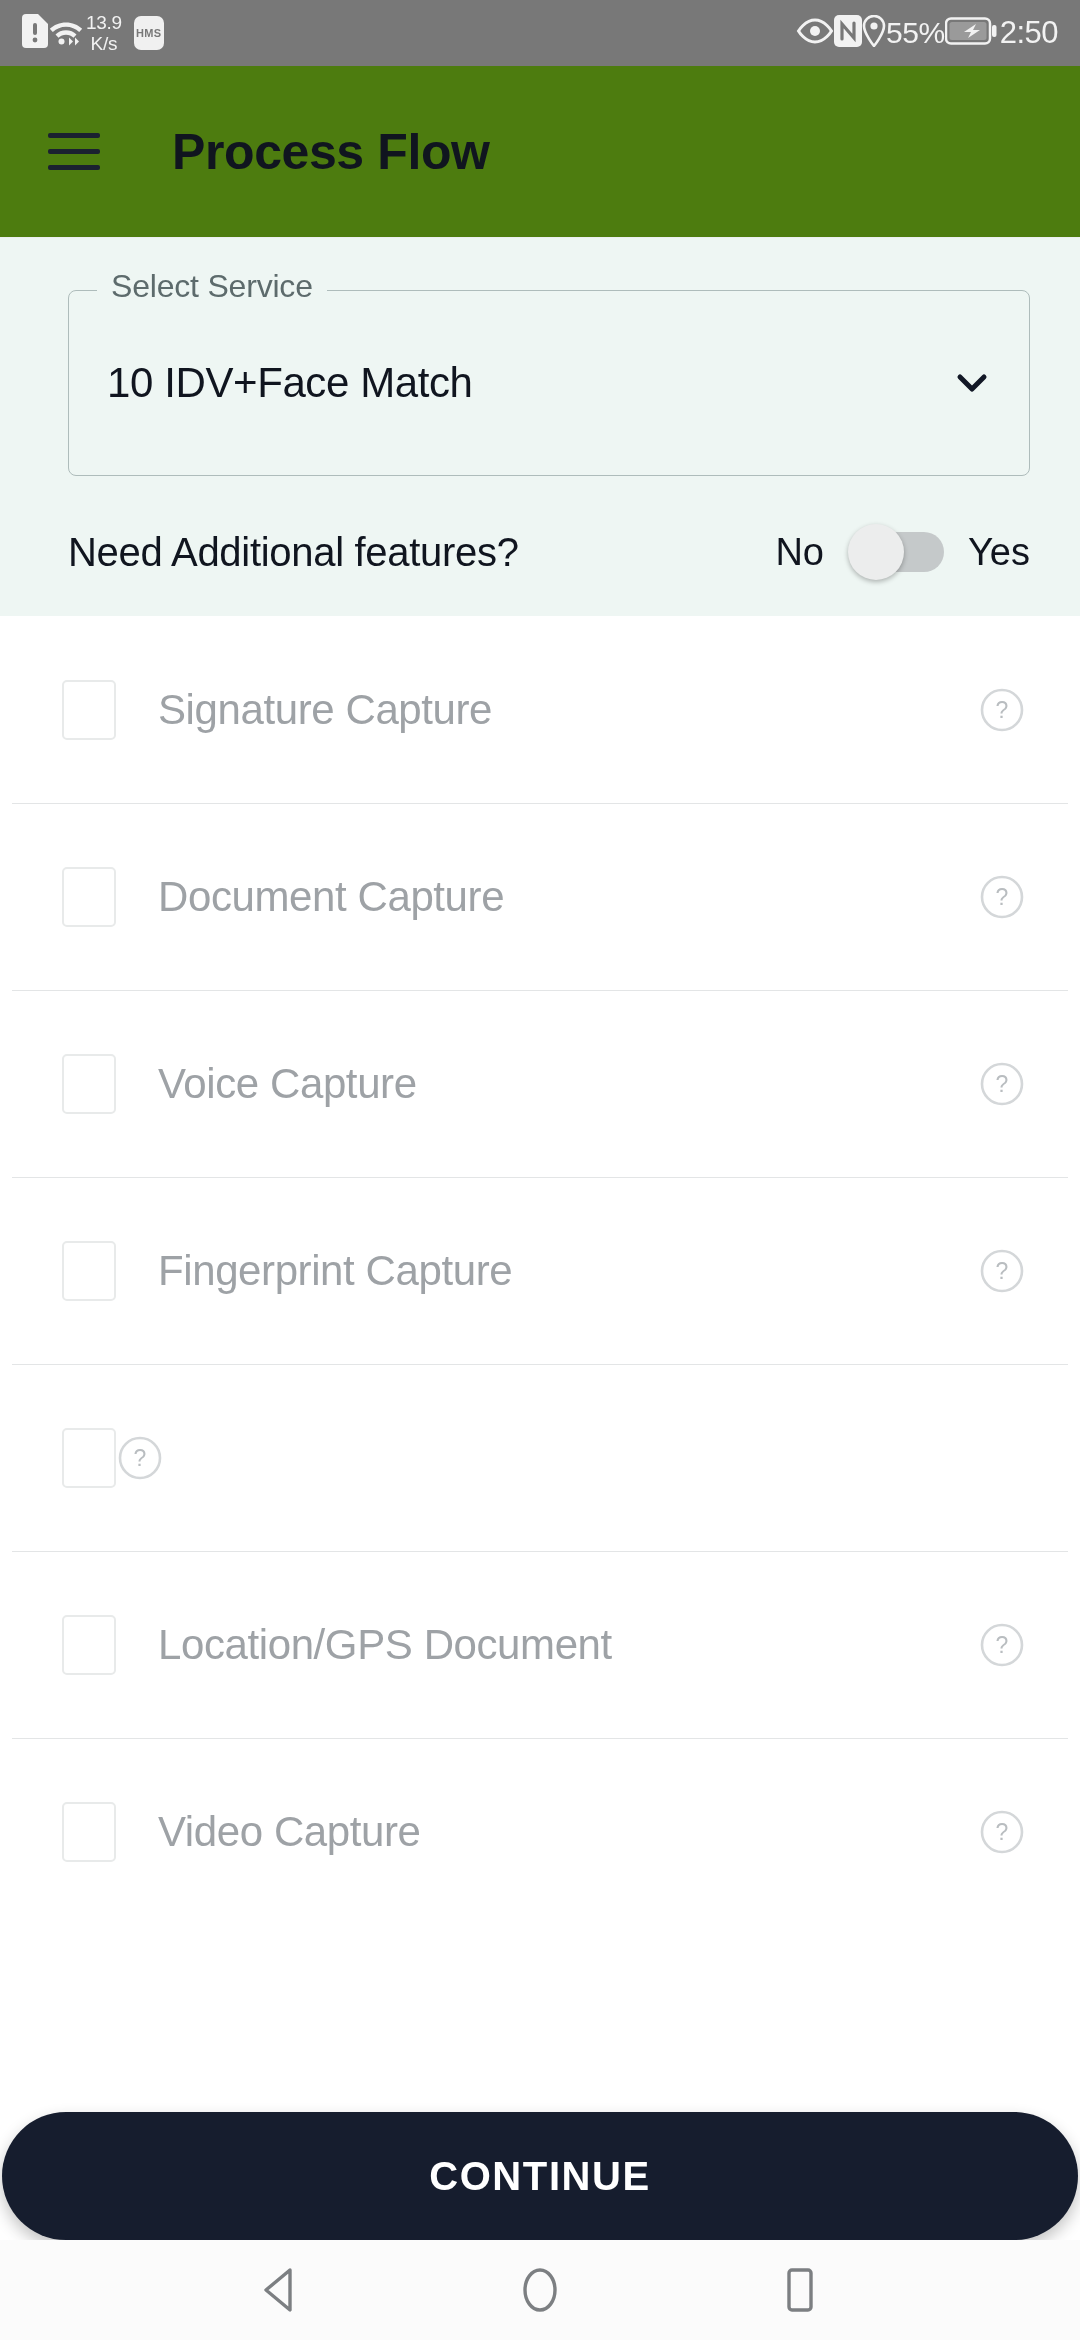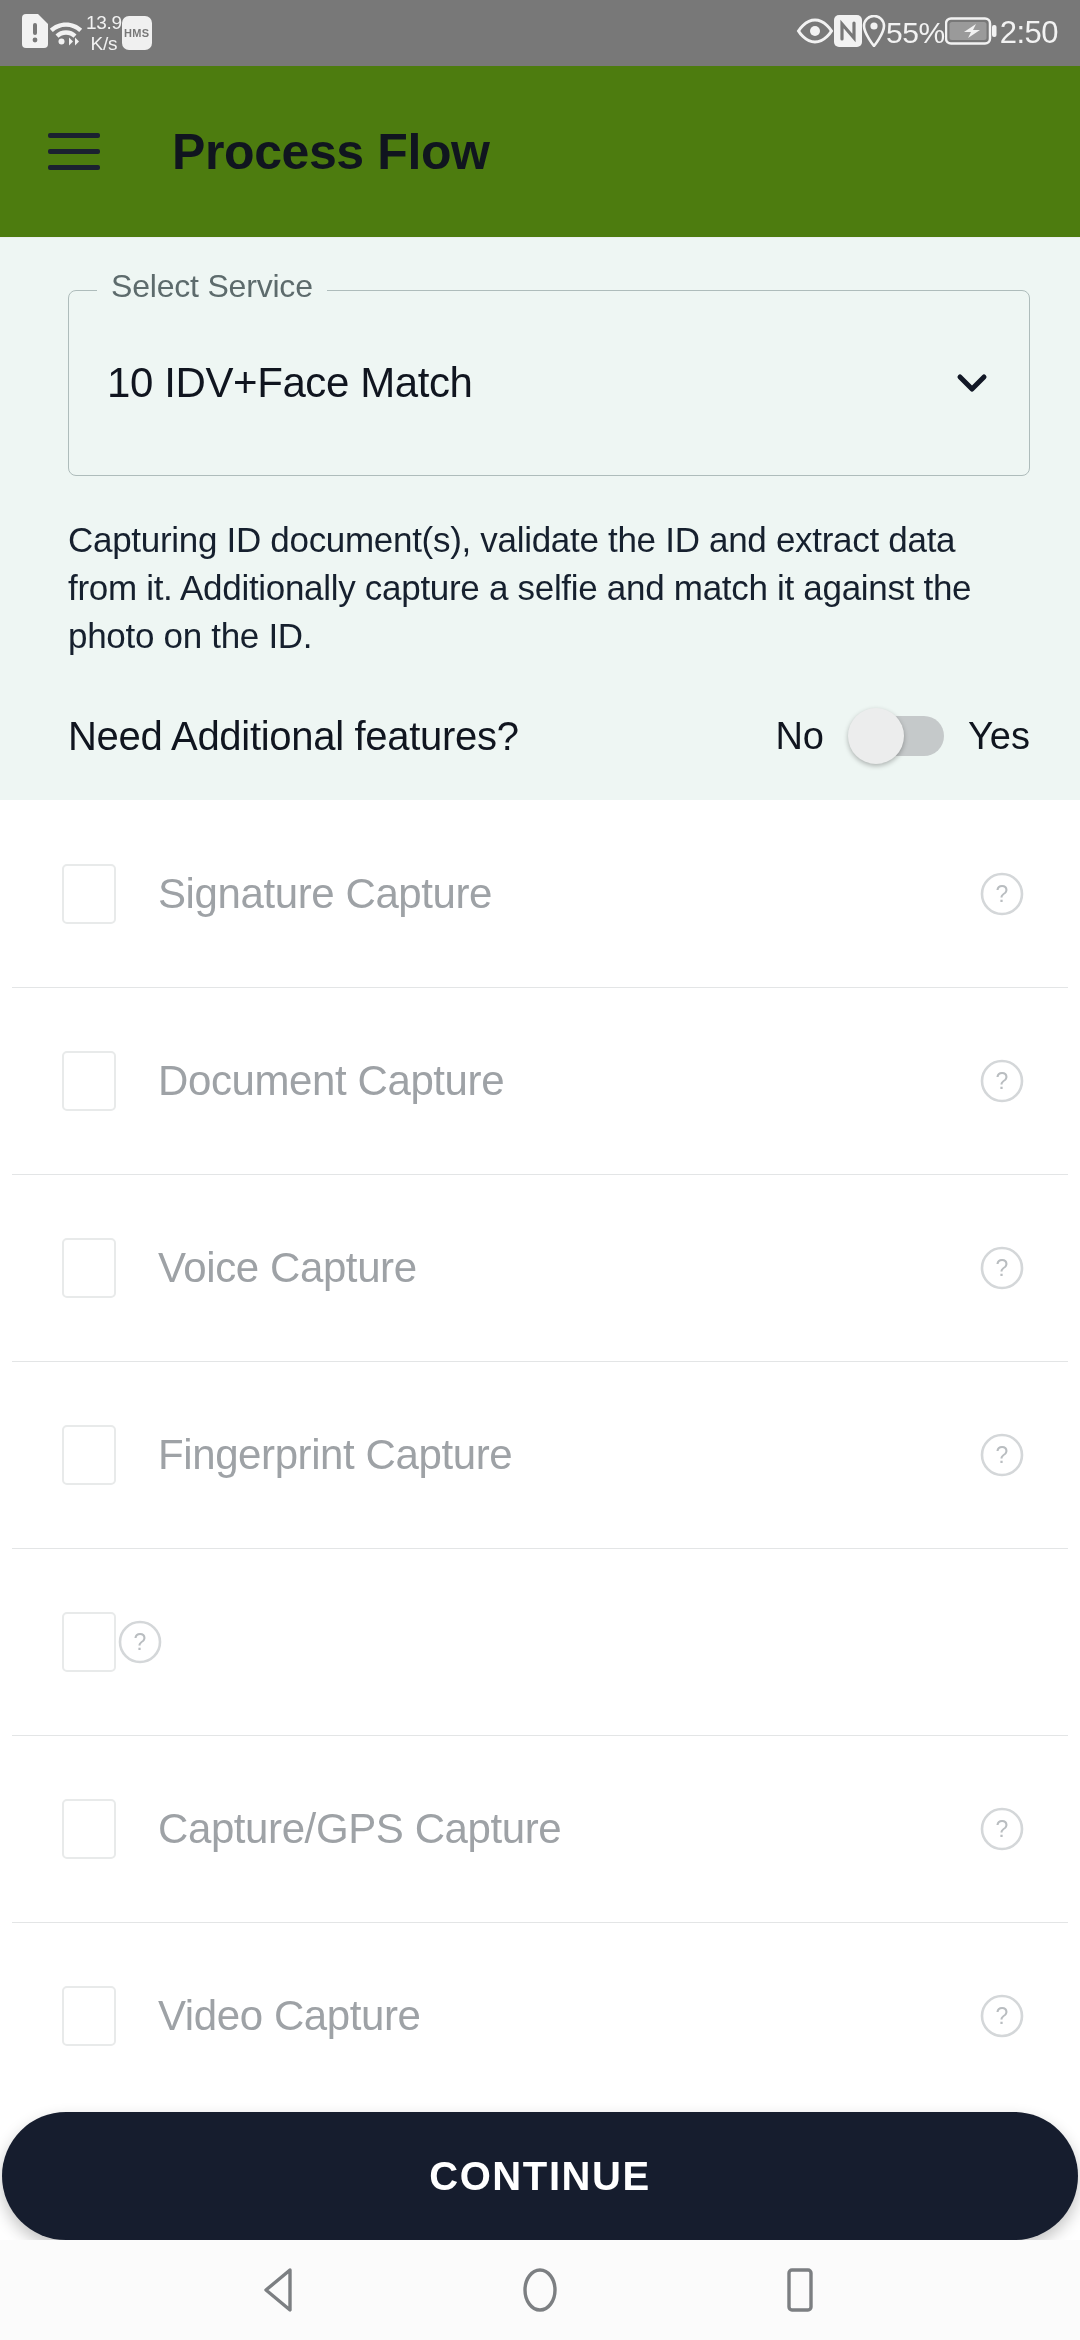--- a/index.html
+++ b/index.html
@@ -20,21 +20,21 @@
   .sb-left  { display:flex; align-items:center; flex:1; }
   .sb-right { display:flex; align-items:center; gap:0; }
   .sb-netspeed {
     font-size:19px; line-height:21px; text-align:center;
     letter-spacing:-0.3px; margin-left:2px;
   }
   .hms-badge {
     width:30px; height:34px; border-radius:7px;
     background:#f0f0f0; color:#787878;
     font-size:11px; font-weight:bold; letter-spacing:0.3px;
-    display:flex; align-items:center; justify-content:center;
+    display:flex; align-items:center; justify-content:center;margin-left:12px;
   }
   .sb-pct  { font-size:30px; letter-spacing:-0.5px; }
   .sb-time { font-size:31px; letter-spacing:-0.5px; margin-left:3px; }
 
   
   .appbar {
     height:172px; background:#4d7c0f;
     display:flex; align-items:center; padding-left:48px;
     border-bottom:1px solid #eceff0;
   }
@@ -213,21 +213,20 @@
         <span class="field-legend">Select Service</span>
         <span class="field-value">10 IDV+Face Match</span>
         <span class="chevron">
           <svg width="46" height="46" viewBox="0 0 46 46">
               <path d="M11 17l12 12 12-12" fill="none" stroke="#121826" stroke-width="5" stroke-linecap="round" stroke-linejoin="round"></path>
             </svg>
         </span>
       </div>
     </div>
 
-    <div class="panel-desc">Capturing ID document(s), validate the ID and extract data from it. Additionally capture a selfie and match it against the photo on the ID.</div>
 
     <div class="toggle-row">
       <span class="toggle-q">Need Additional features?</span>
       <span class="toggle-side">No</span>
       <span class="switch">
         <span class="switch-track"></span>
         <span class="switch-thumb"></span>
       </span>
       <span class="toggle-side">Yes</span>
     </div>
@@ -284,21 +283,21 @@
       <span class="help-icon">
         <svg width="48" height="48" viewBox="0 0 48 48">
             <circle cx="24" cy="24" r="20" fill="none" stroke="#d4d7d9" stroke-width="2.6"></circle>
             <text x="24" y="32" text-anchor="middle" font-size="23" fill="#b9bdc0" font-family="Liberation Sans, sans-serif">?</text>
           </svg>
       </span>
     </div>
 
     <div class="list-item">
       <span class="cb"></span>
-      <span class="item-label">Capture/GPS Capture</span>
+      <span class="item-label">Location/GPS Document</span>
       <span class="help-icon">
         <svg width="48" height="48" viewBox="0 0 48 48">
             <circle cx="24" cy="24" r="20" fill="none" stroke="#d4d7d9" stroke-width="2.6"></circle>
             <text x="24" y="32" text-anchor="middle" font-size="23" fill="#b9bdc0" font-family="Liberation Sans, sans-serif">?</text>
           </svg>
       </span>
     </div>
 
     <div class="list-item">
       <span class="cb"></span>

